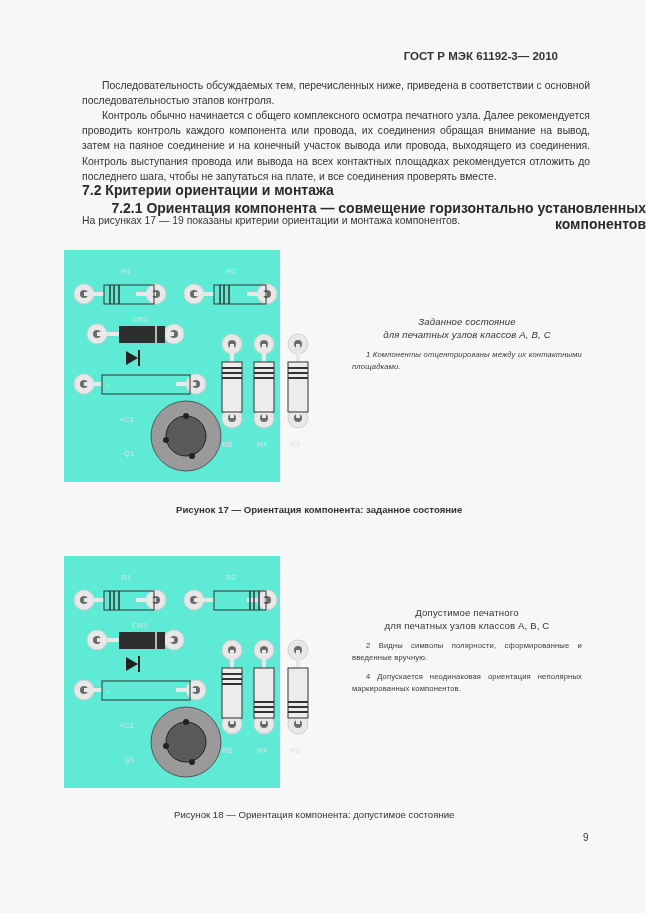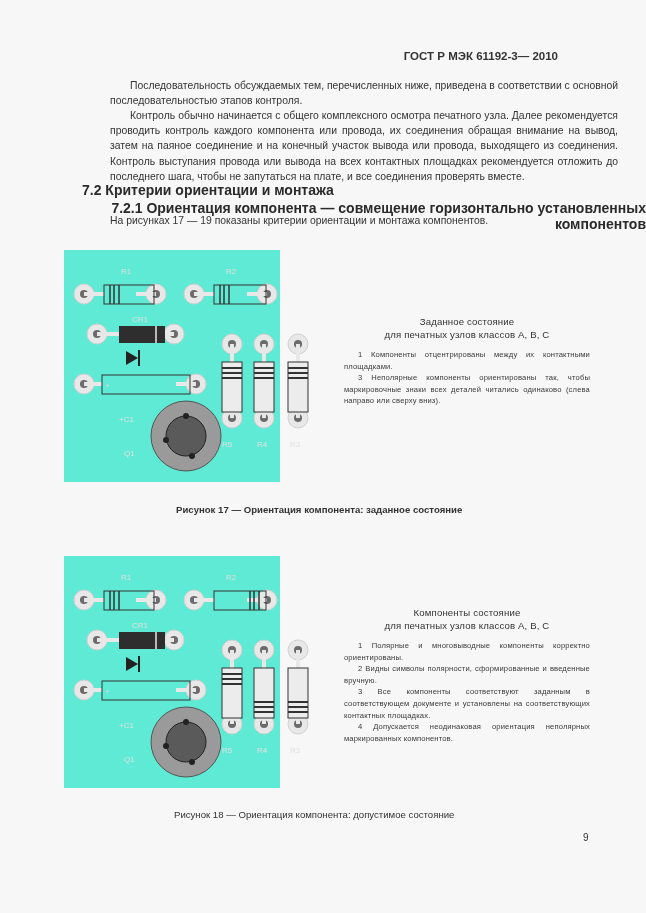--- a/index.html
+++ b/index.html
@@ -12,37 +12,36 @@
       overflow: hidden;
     }
     .header-code {
       position: absolute; right: 88px; top: 50px;
       font-weight: bold; font-size: 11.5px; color: #333;
     }
     .para {
       position: absolute; left: 82px; width: 508px;
       font-size: 10.4px; line-height: 15.2px; color: #333;
       text-align: justify;
-      margin-left: 28px;
     }
     .para .indent { display: inline-block; width: 20px; }
     .heading { position: absolute; left: 82px; font-weight: bold; font-size: 14px; color: #2a2a2a; }
     .pcb {
       position: absolute; left: 64px; width: 216px;
       background: #5eead4;
     }
     .figtext {
       position: absolute; left: 344px; width: 246px;
       font-size: 7.6px; line-height: 11.6px; color: #3a3a3a;
       letter-spacing: 0.15px;
     }
     .figtext .title {
       text-align: center; font-size: 9.6px; line-height: 13px; color: #333; margin-bottom: 8px;
     }
-    .figtext p { margin: 0; text-align: justify; text-indent: 14px; }
+    .figtext p { margin: 8px; text-align: justify; text-indent: 14px; }
     .caption {
       position: absolute; font-size: 9.6px; color: #333;
     }
     .pagenum { position: absolute; left: 583px; top: 832px; font-size: 10px; color: #333; }
     svg text { font-family: "Liberation Sans", sans-serif; }
   </style>
 </head>
 <body>
 
 <div class="header-code">ГОСТ Р МЭК 61192-3— 2010</div>
@@ -157,27 +156,26 @@
       <text x="41" y="138" fill="#ddd">+</text>
       <text x="55" y="172">+C1</text>
       <text x="60" y="206">Q1</text>
       <text x="158" y="197">R5</text>
       <text x="193" y="197">R4</text>
       <text x="226" y="197">R3</text>
     </g>
   </svg>
 </div>
 
-<div class="figtext" style="top:315px;">
+<div class="figtext" style="top:315px;font-style:italic;">
   <div class="title">
     <div>Заданное состояние</div>
     <div>для печатных узлов классов А, В, С</div>
   </div>
   <p>1 Компоненты отцентрированы между их контактными площадками.</p>
-  <p>3 Неполярные компоненты ориентированы так, чтобы маркировочные знаки всех деталей читались одинаково (слева направо или сверху вниз).</p>
 </div>
 
 <div class="caption" style="left:176px; top:504px;font-weight:bold;">Рисунок 17 — Ориентация компонента: заданное состояние</div>
 
 <div class="pcb" style="top:556px; height:232px;">
   <svg width="264" height="232" viewBox="0 0 264 232">
     <g fill="#e8e8e8" stroke="#d0d0d0">
       <circle cx="20" cy="44" r="10"></circle>
         <circle cx="92" cy="44" r="10"></circle>
       <circle cx="130" cy="44" r="10"></circle>
@@ -272,24 +270,22 @@
       <text x="60" y="206">Q1</text>
       <text x="158" y="197">R5</text>
       <text x="193" y="197">R4</text>
       <text x="226" y="197">R3</text>
     </g>
   </svg>
 </div>
 
 <div class="figtext" style="top:606px;">
   <div class="title">
-    <div>Компоненты состояние</div>
+    <div>Допустимое печатного</div>
     <div>для печатных узлов классов А, В, С</div>
   </div>
-  <p>1 Полярные и многовыводные компоненты корректно ориентированы.</p>
   <p>2 Видны символы полярности, сформированные и введенные вручную.</p>
-  <p>3 Все компоненты  соответствуют заданным в соответствующем документе и установлены на соответствующих контактных площадках.</p>
   <p>4 Допускается неодинаковая ориентация неполярных маркированных компонентов.</p>
 </div>
 
 <div class="caption" style="left:174px; top:809px;">Рисунок 18 — Ориентация компонента: допустимое состояние</div>
 
 <div class="pagenum">9</div>
 
 </body></html>

